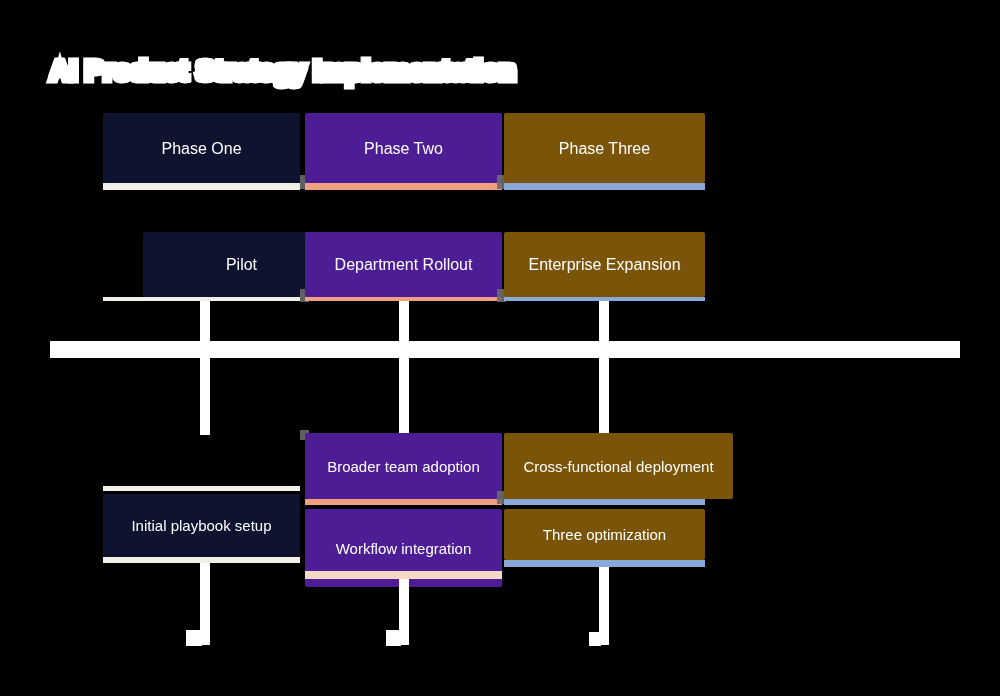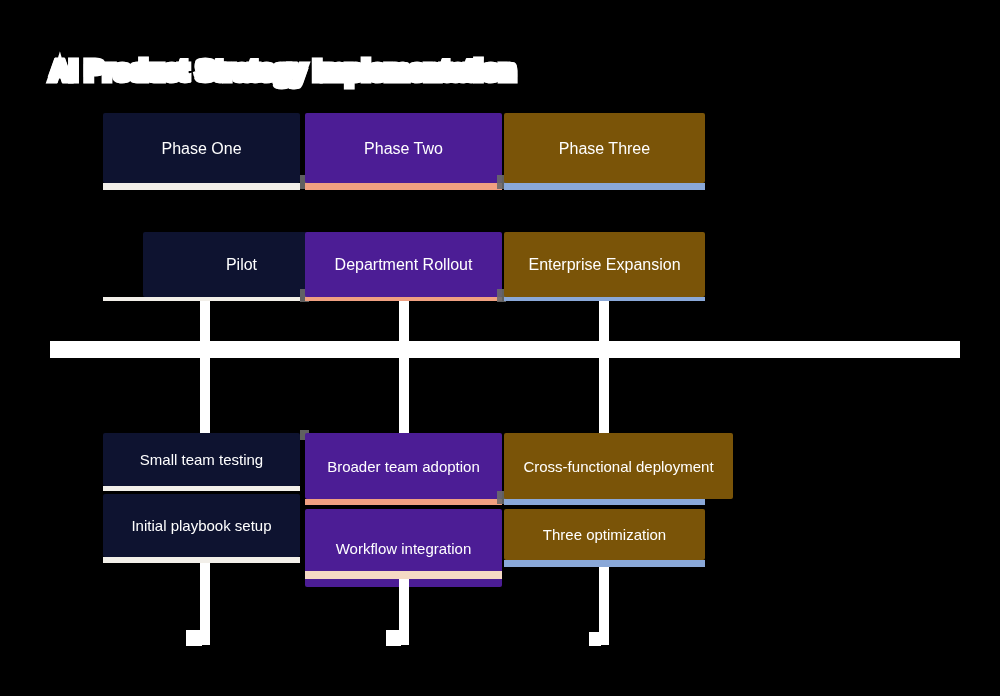--- a/index.html
+++ b/index.html
@@ -145,23 +145,20 @@
   <div class="vline" style="left:200px; top:301px; width:10px; height:41px;"></div>
   <div class="vline" style="left:399px; top:301px; width:10px; height:41px;"></div>
   <div class="vline" style="left:599px; top:301px; width:10px; height:41px;"></div>
 
   <div id="spine" style="left:50px; top:341px; width:910px; height:17px;"></div>
 
   <div class="vline" style="left:200px; top:358px; width:10px; height:77px;"></div>
   <div class="vline" style="left:399px; top:358px; width:10px; height:77px;"></div>
   <div class="vline" style="left:599px; top:358px; width:10px; height:77px;"></div>
 
-  <div class="card bg-navy" style="left:103px; top:433px; width:197px; height:53px;">
-    <span>Small team testing</span>
-  </div>
   <div class="accent ac-cream" style="left:103px; top:486px; width:197px; height:5px;"></div>
 
   <div class="seam" style="left:300px; top:430px; width:9px; height:10px;"></div>
 
   <div class="card bg-teal" style="left:305px; top:433px; width:197px; height:66px;">
     <span>Broader team adoption</span>
   </div>
   <div class="accent ac-salmon" style="left:305px; top:499px; width:197px; height:6px;"></div>
 
   <div class="seam" style="left:497px; top:491px; width:9px; height:13px;"></div>

